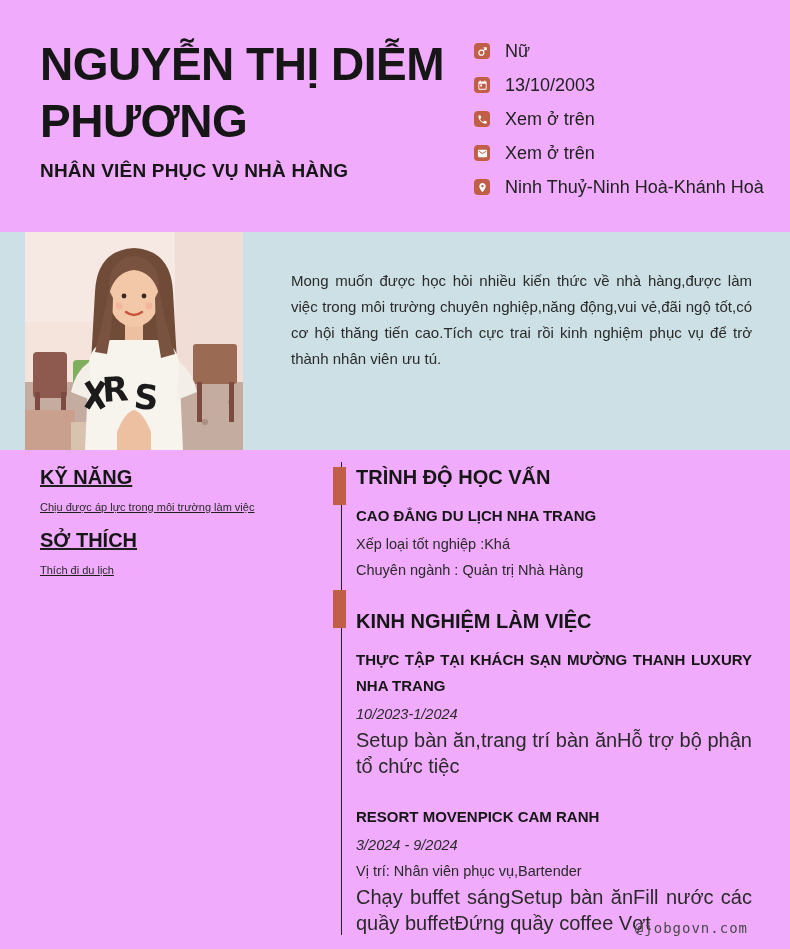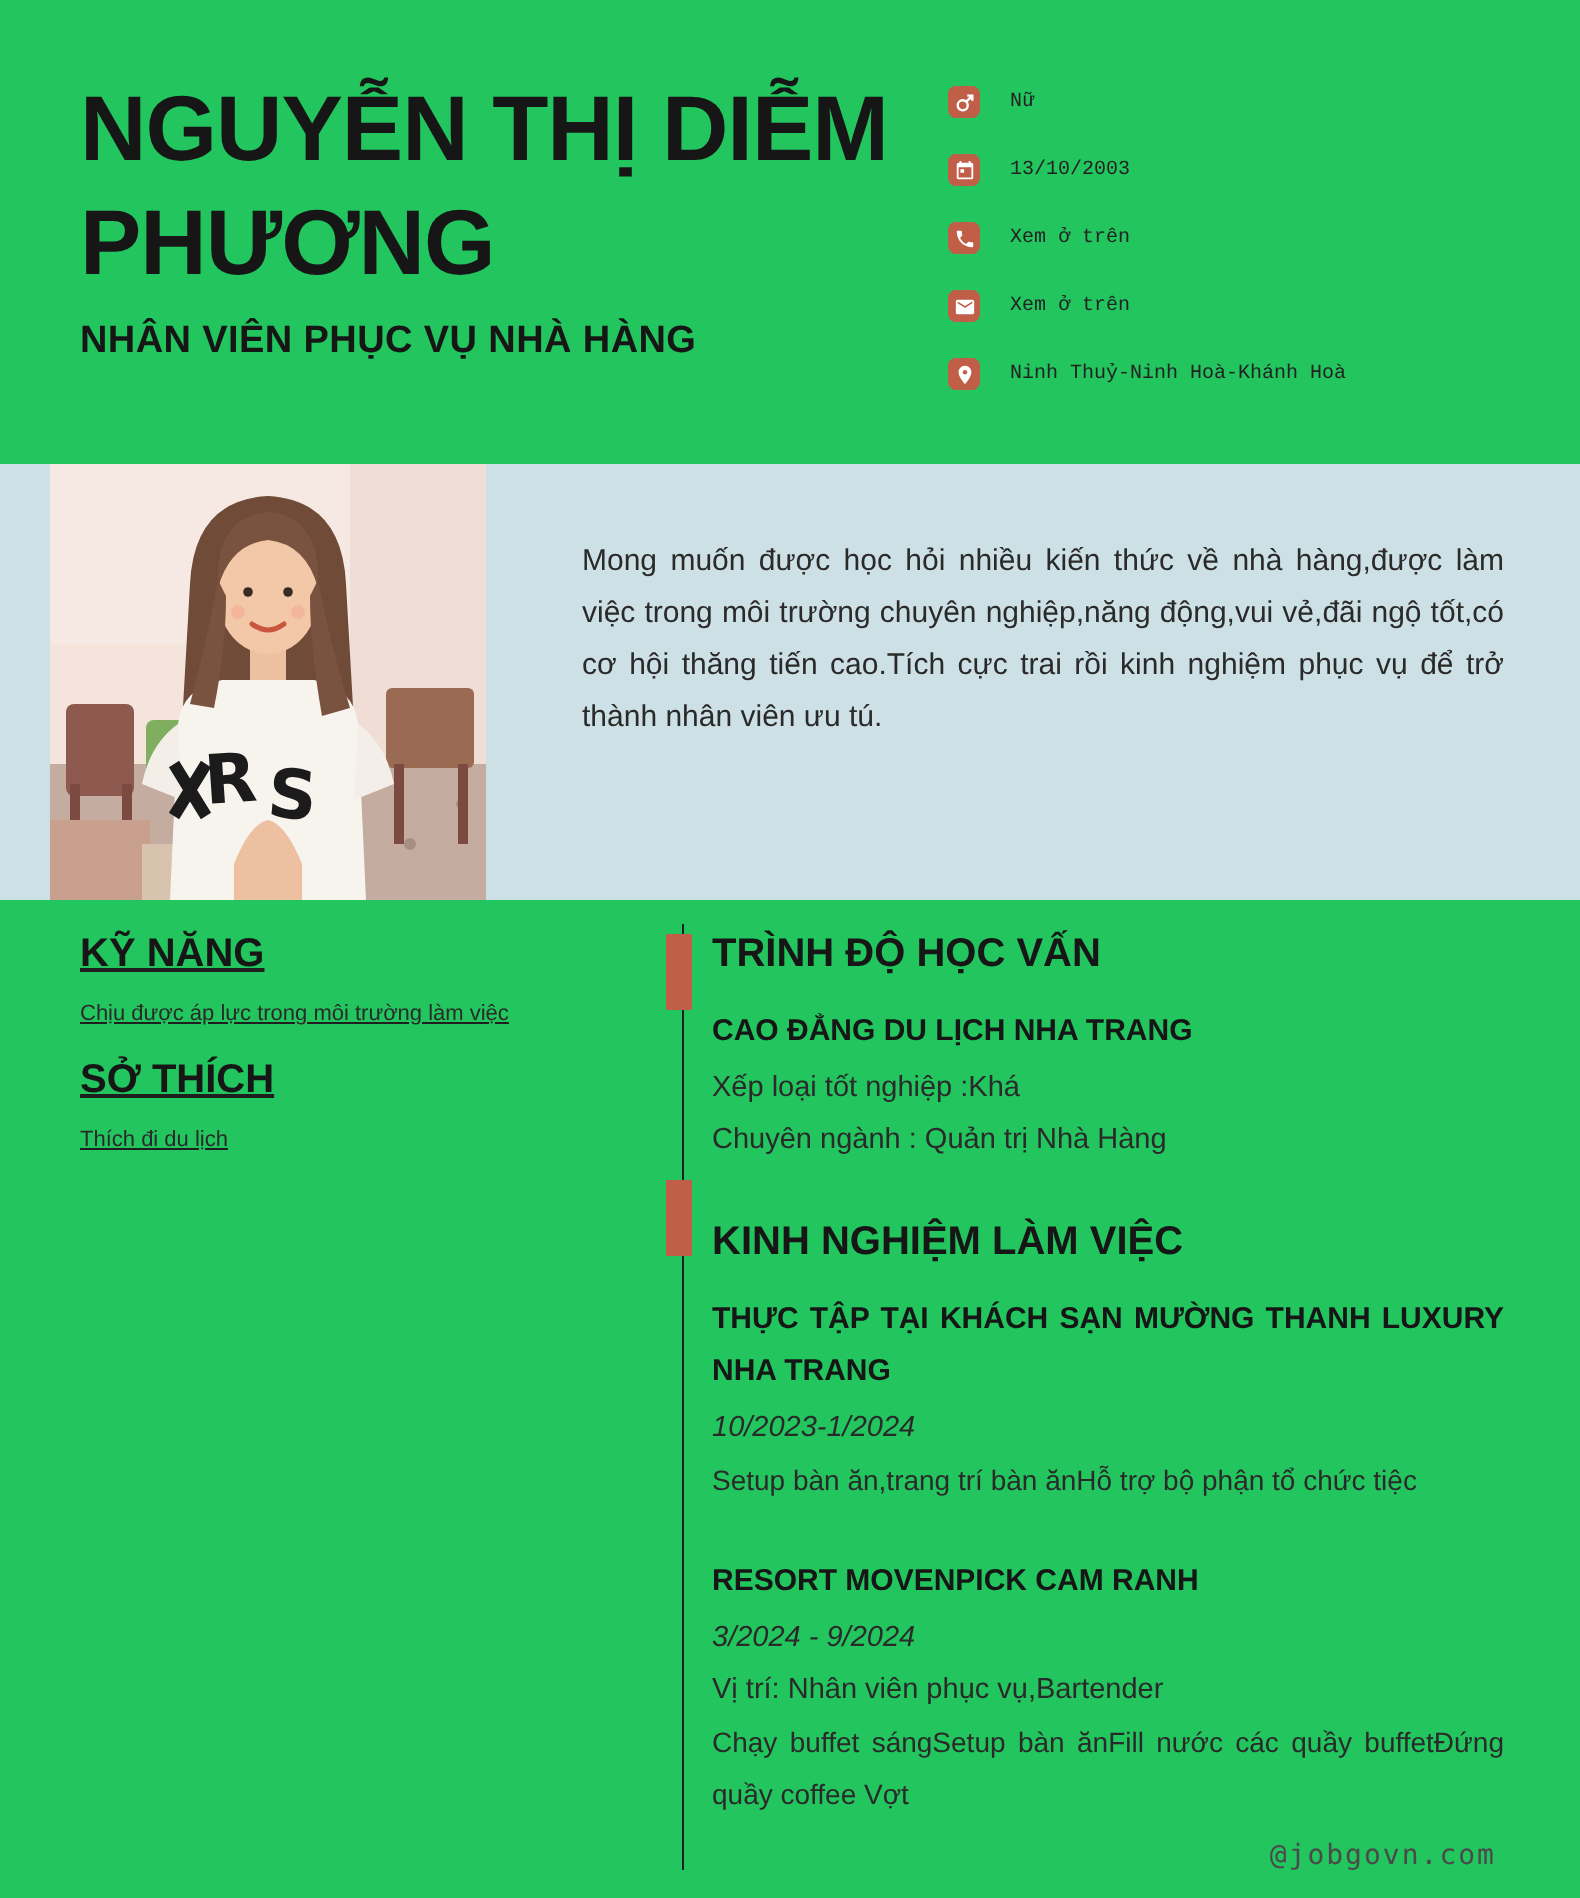--- a/index.html
+++ b/index.html
@@ -2,21 +2,21 @@
 <html><head>
 <meta charset="utf-8">
 <style>
   * { margin: 0; padding: 0; box-sizing: border-box; }
   html, body { background: #ffffff; }
   body { font-family: "Liberation Sans", "DejaVu Sans", sans-serif; color: #1f1f1f; }
   .page {
     position: relative;
     width: 790px;
     height: 949px;
-    background: #22c55e;
+    background: #f0abfc;
     overflow: hidden;
   }
 
   
   .name {
     position: absolute;
     left: 40px; top: 36px;
     width: 420px;
     font-size: 46px;
     line-height: 57px;
@@ -45,24 +45,23 @@
     background: #c05e48;
     border-radius: 4px;
     display: inline-flex;
     align-items: center;
     justify-content: center;
     flex: 0 0 16px;
   }
   .cicon svg { width: 11px; height: 11px; display: block; }
   .ctext {
     margin-left: 15px;
-    font-size: 10px;
+    font-size: 18px;
     color: #222;
     white-space: nowrap;
-    font-family: Liberation Mono, monospace;
   }
 
   
   .band {
     position: absolute;
     left: 0; top: 232px;
     width: 790px; height: 218px;
     background: #cde0e5;
   }
   .photo {
@@ -118,21 +117,21 @@
   .r-sub {
     font-size: 15px;
     font-weight: 700;
     color: #161616;
     line-height: 26px;
     text-align: justify;
     margin-bottom: 2px;
   }
   .r-line { font-size: 14.5px; color: #2a2a2a; line-height: 26px; }
   .r-period { font-size: 14.5px; font-style: italic; color: #2a2a2a; line-height: 26px; }
-  .r-desc { font-size: 14px; color: #2a2a2a; line-height: 26px; text-align: justify; }
+  .r-desc { font-size: 20px; color: #2a2a2a; line-height: 26px; text-align: justify; }
   .section-exp { margin-top: 27px; }
   .job { margin-bottom: 14px; }
   .job + .job { margin-top: 25px; }
 
   .watermark {
     position: absolute;
     right: 42px; top: 920px;
     font-family: "DejaVu Sans Mono", "Liberation Mono", monospace;
     font-size: 14px;
     color: #4a4a4a;

